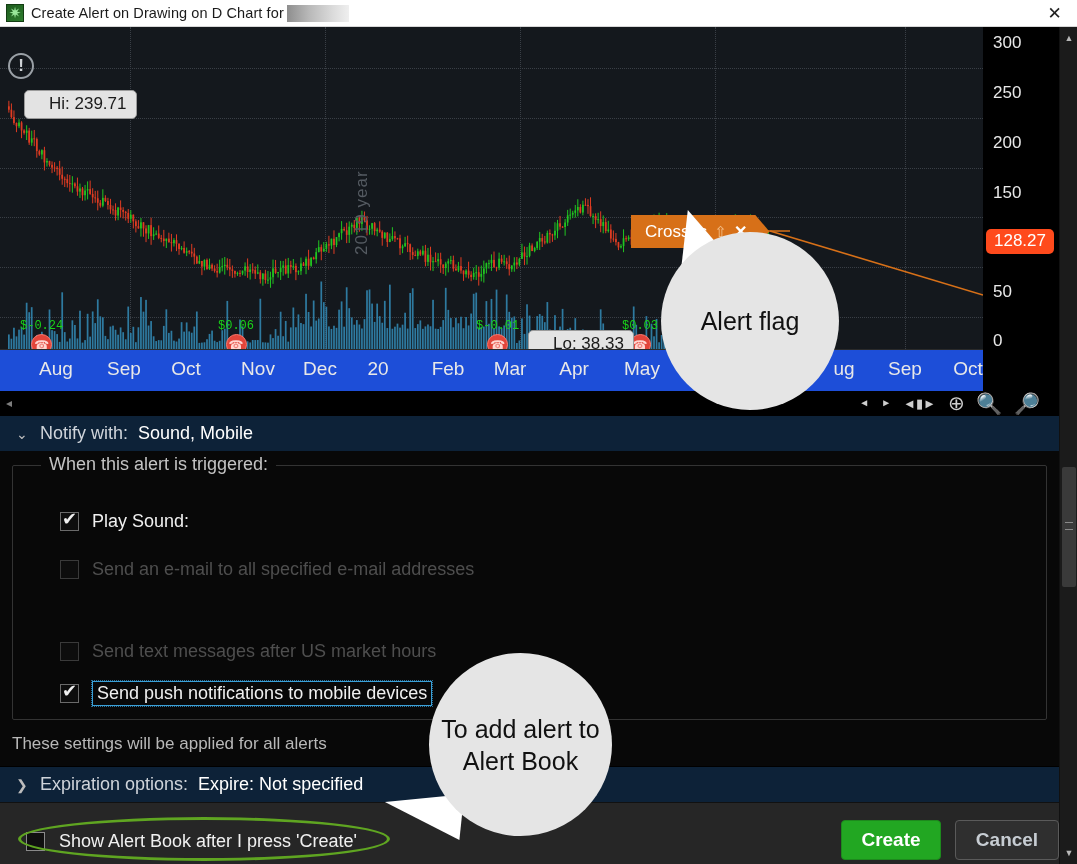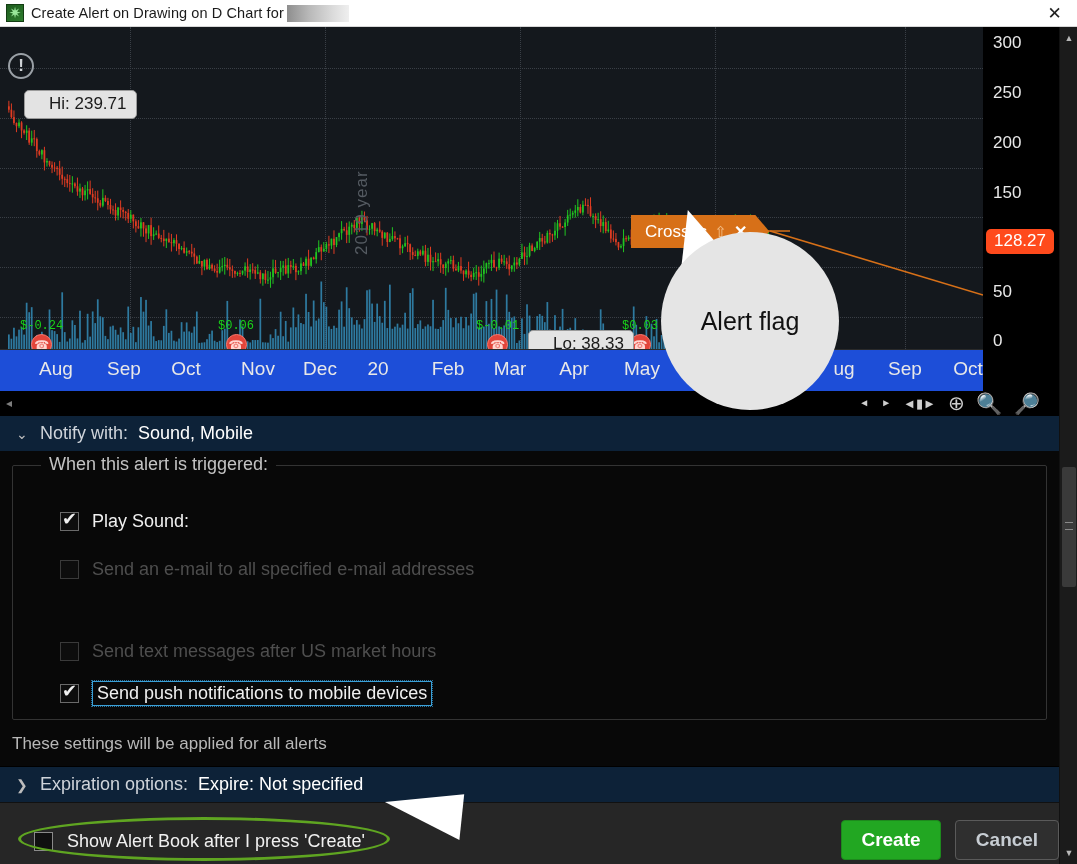--- a/index.html
+++ b/index.html
@@ -239,21 +239,21 @@
     color: #b8b8b8; font-size: 17px;
   }
 
   
   .footer {
     position: absolute; left: 0; top: 802px;
     width: 1059px; height: 62px; background: #262626;
     border-top: 1px solid #111;
   }
   .footer-chk {
-    position: absolute; left: 34px; top: 28px;
+    position: absolute; left: 26px; top: 28px;
     display: flex; align-items: center; gap: 14px;
     color: #f0f0f0; font-size: 18px;
   }
   .footer-chk .chk2 {
     width: 19px; height: 19px; background: #101010;
     border: 1px solid #8a8a8a;
   }
   .btn {
     position: absolute; top: 17px; height: 40px;
     border-radius: 4px; font-size: 19px; font-weight: bold;
@@ -1370,16 +1370,17 @@
   <div class="vscroll">
     <div class="vscroll-up">▲</div>
     <div class="vscroll-thumb"></div>
     <div class="vscroll-down">▼</div>
   </div>
 
   <div class="callout-tail" id="tail-flag"></div>
   <div class="callout" id="callout-flag">Alert flag</div>
 
   <div class="callout-tail" id="tail-book"></div>
+  <div class="callout" id="callout-book">To add alert to Alert Book</div>
 
   <div class="ellipse-ann"></div>
 
 </div>
 
 </body></html>

